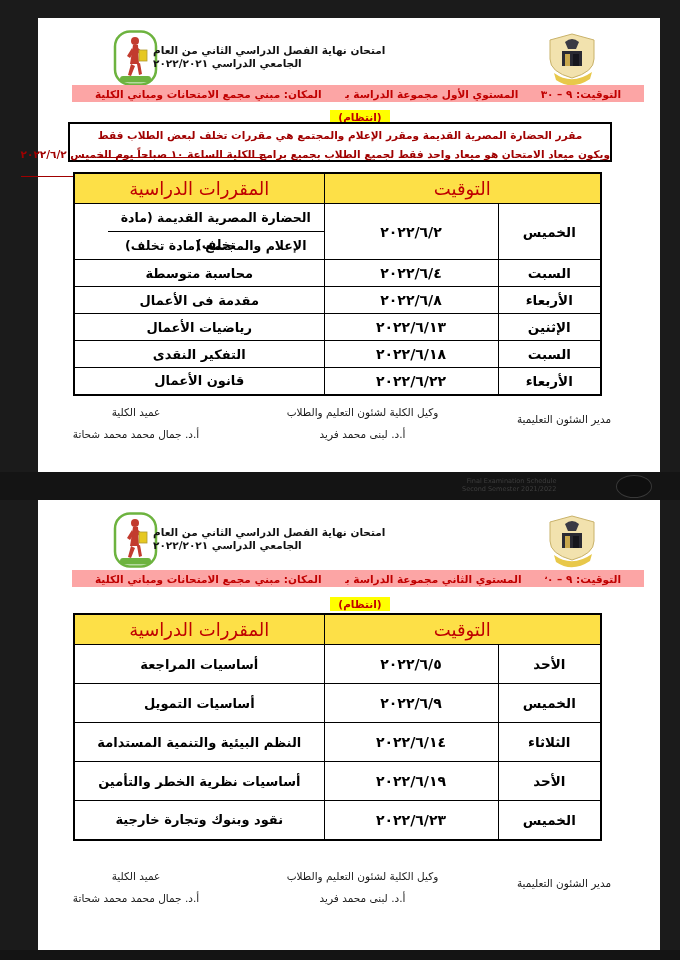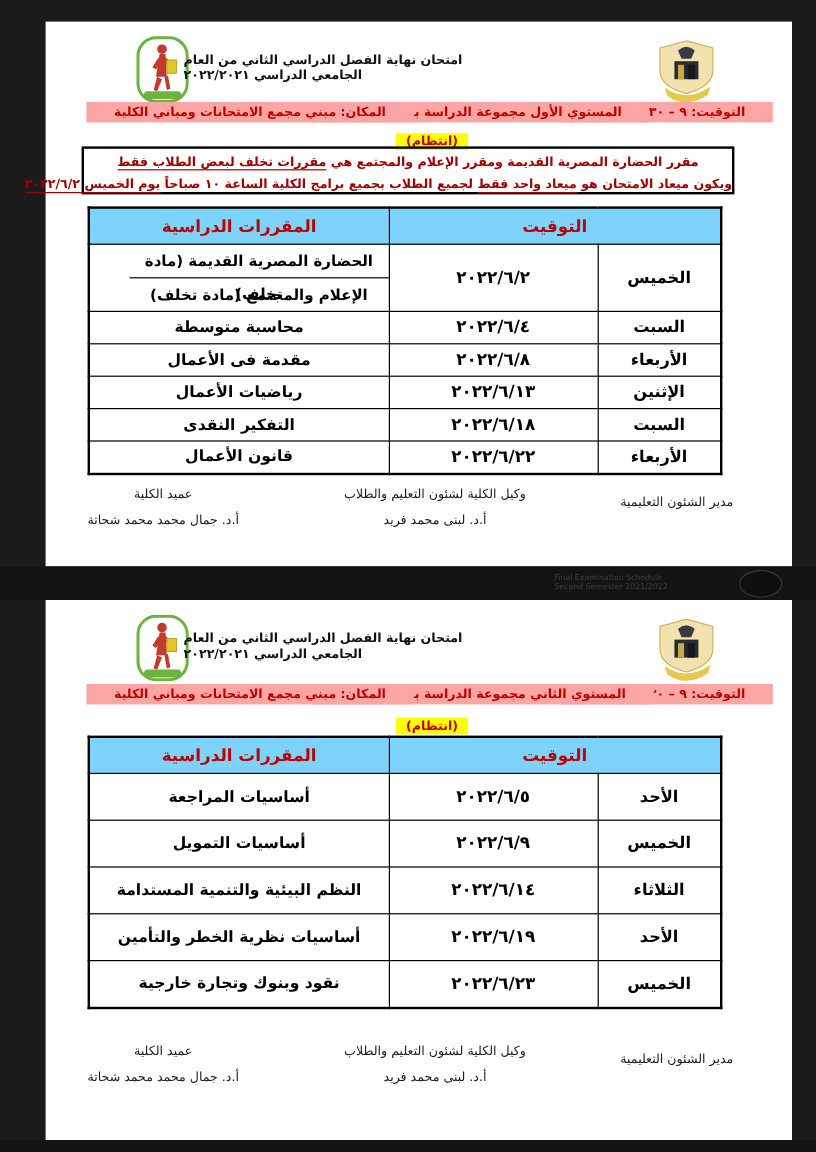--- a/index.html
+++ b/index.html
@@ -42,32 +42,32 @@
     font-size:10.5px;font-weight:bold;padding:1px 8px;direction:rtl;
   }
 
   
   .notice{
     position:absolute;left:30px;top:104px;width:544px;height:40px;
     border:2px solid #000;direction:rtl;text-align:center;
     color:#a00000;font-size:10.5px;font-weight:bold;line-height:19px;
     padding-top:2px;box-sizing:border-box;white-space:nowrap;
   }
-  .notice .u{border-bottom:1.5px solid #a00000;padding-bottom:0px;}
+  .notice .u{border-bottom:1.5px solid #a00000;padding-bottom:16px;}
 
   
   table.sched{
     position:absolute;left:35px;border-collapse:collapse;table-layout:fixed;
     direction:rtl;border:2.5px solid #000;
   }
   #page1 table.sched{top:154px;}
   #page2 table.sched{top:113px;}
   table.sched td{border:1.5px solid #000;text-align:center;vertical-align:middle;padding:0;}
   table.sched tr.head td{
-    background:#7dd3fc;color:#bf0000;font-weight:bold;font-size:14px;height:29px;
+    background:#fde047;color:#bf0000;font-weight:normal;font-size:18px;height:29px;
   }
   td.day{font-size:13.5px;font-weight:bold;color:#000;}
   td.date{font-size:14px;font-weight:bold;color:#000;letter-spacing:2px;}
   td.course{font-size:13px;font-weight:bold;color:#000;}
   #page1 tr.row{height:27px;}
   #page2 tr.row{height:39px;}
   td.course .sub{height:27px;line-height:27px;font-size:12.5px;margin-left:33px;}
   td.course .sub:first-child{border-bottom:1.5px solid #000;}
 
   
@@ -79,21 +79,21 @@
   #page2 .sig-footer{top:370px;}
   .sig{text-align:center;font-size:10.5px;color:#1a1a1a;direction:rtl;}
   .sig .line2{margin-top:10px;}
   .sig-right{padding-top:7px;min-width:120px;}
   .sig-center{min-width:190px;}
   .sig-left{min-width:170px;}
 
   
   .wm{
     position:absolute;left:462px;top:5px;color:#3e3e3e;
-    font-size:6.5px;line-height:8px;font-family:"DejaVu Sans",sans-serif;
+    font-size:6.5px;line-height:8px;font-family:"DejaVu Sans",sans-serif;text-align:right;
   }
   .wm-seal{
     position:absolute;left:616px;top:3px;width:34px;height:21px;
     border:1px solid #383838;border-radius:50%;background:#0f0f0f;
   }
 </style>
 </head>
 <body>
 
 <div class="page" id="page1">

